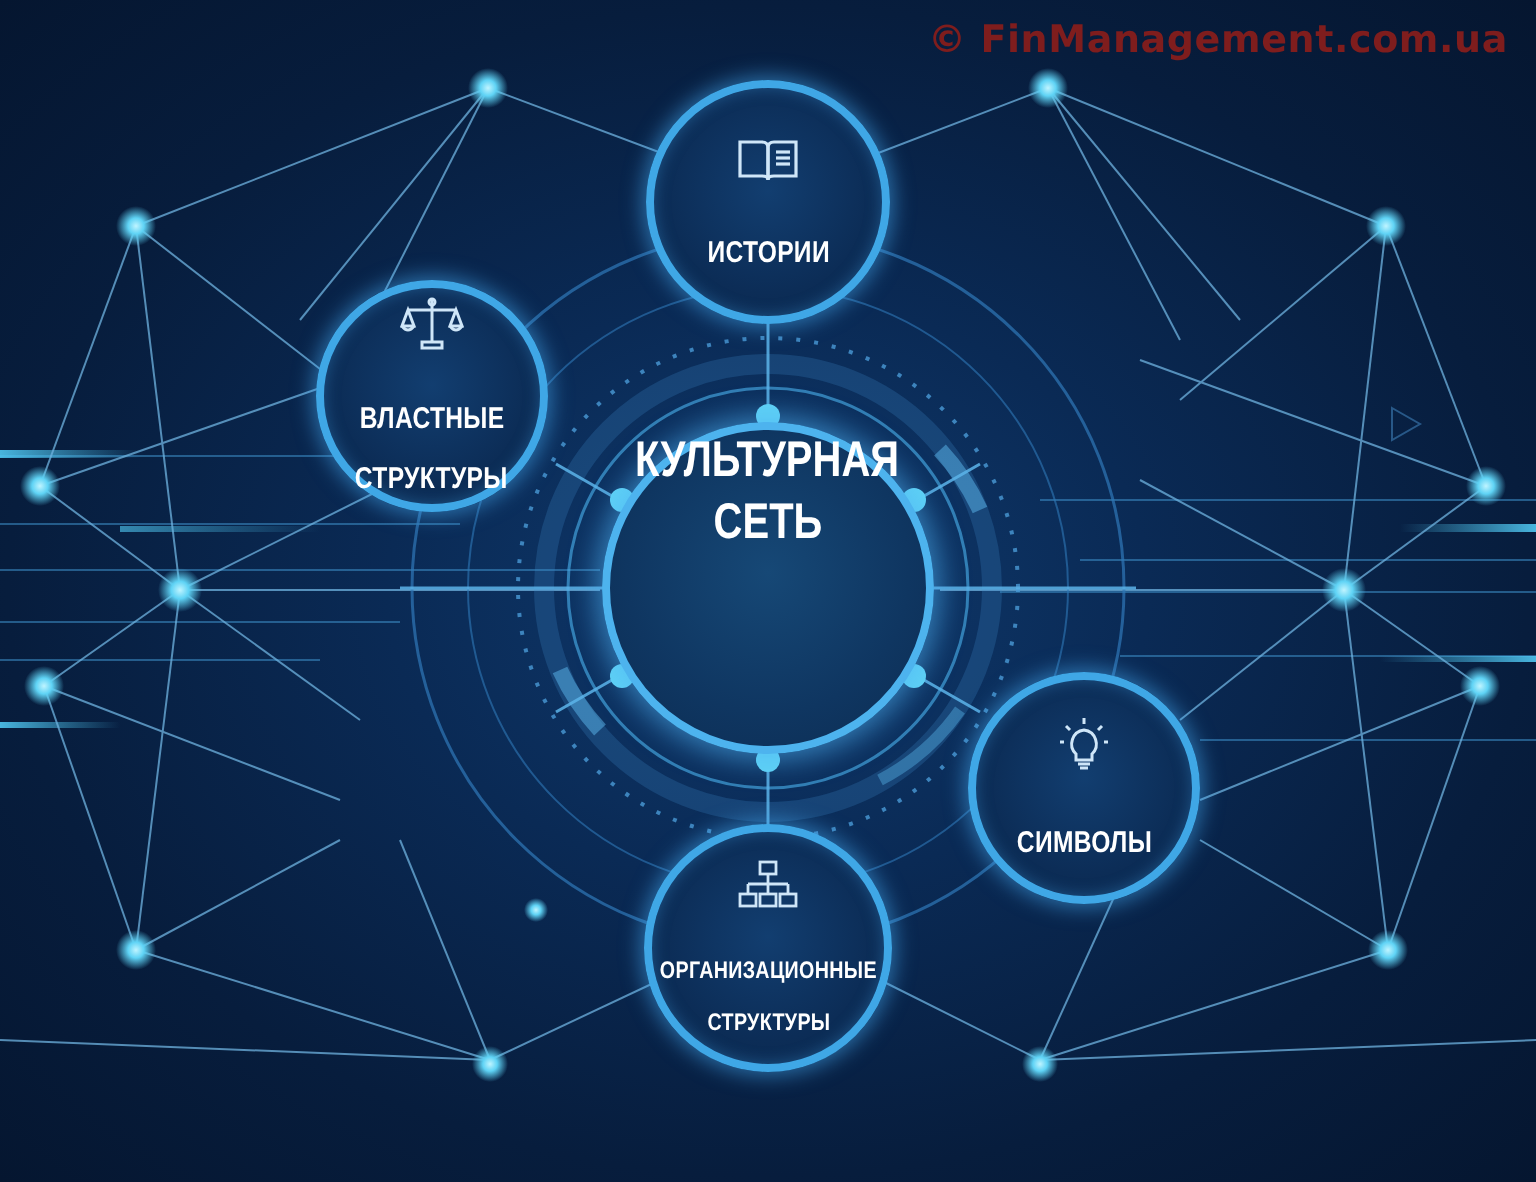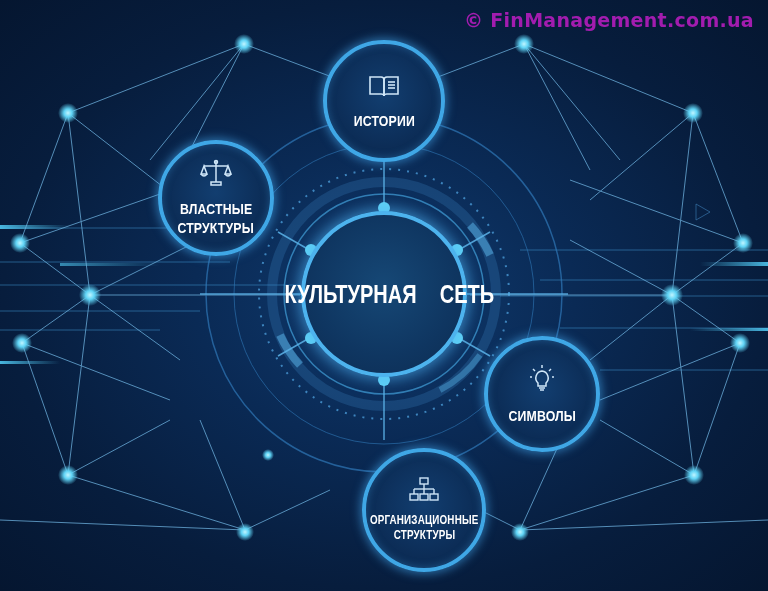--- a/index.html
+++ b/index.html
@@ -6,44 +6,44 @@
     body {
       width: 768px; height: 591px; overflow: hidden; position: relative;
       background: radial-gradient(ellipse at 50% 50%, #0f3a6e 0%, #0a2a55 35%, #071d3d 70%, #051630 100%);
       font-family: "Liberation Sans", sans-serif;
     }
     .stage { position: absolute; left: 0; top: 0; width: 768px; height: 591px; }
     svg.bg { position: absolute; left: 0; top: 0; }
     .watermark {
       position: absolute; right: 14px; top: 9px;
       font-family: "DejaVu Sans", sans-serif; font-weight: bold; font-size: 19px;
-      color: #a21caf; letter-spacing: 0.3px;
+      color: #7f1d1d; letter-spacing: 0.3px;
     }
     .node {
       position: absolute; border-radius: 50%;
       background: radial-gradient(circle at 50% 45%, #123e70 0%, #0c2d57 60%, #0a2649 100%);
       border: 4px solid #3fa7e6;
       box-shadow: 0 0 10px 2px rgba(70,170,240,0.55), inset 0 0 8px rgba(70,170,240,0.35);
       display: flex; flex-direction: column; align-items: center; justify-content: center;
-      box-sizing: border-box; text-align: center; color: #ffffff;
+      box-sizing: border-box; text-align: center; color: #ffffff; gap: 11px;
     }
     .node .label {
       font-family: "Liberation Sans", sans-serif; font-weight: bold;
       font-size: 15px; line-height: 19px; text-transform: uppercase;
       transform: scaleX(0.82); letter-spacing: 0.2px; white-space: nowrap;
     }
     .node .label.small { font-size: 12px; line-height: 15px; }
     .node .icon { margin-bottom: 8px; }
     .center {
       position: absolute; left: 301px; top: 211px; width: 166px; height: 166px;
       border-radius: 50%; box-sizing: border-box;
       background: radial-gradient(circle at 50% 45%, #164876 0%, #0f3661 60%, #0c2c52 100%);
       border: 4px solid #4db3ee;
       box-shadow: 0 0 14px 3px rgba(80,180,245,0.6);
-      display: flex; flex-direction: row; align-items: center; justify-content: center;
+      display: flex; flex-direction: column; align-items: center; 
       color: #fff; text-align: center;
     }
     .center .title {
       font-family: "Liberation Sans", sans-serif; font-weight: bold;
       font-size: 25px; line-height: 31px; transform: scaleX(0.8); white-space: nowrap;
     }
   </style>
 </head>
 <body>
 
@@ -213,21 +213,21 @@
         <line x1="15" y1="1" x2="15" y2="4"></line>
           <line x1="6" y1="5" x2="8" y2="7"></line>
           <line x1="24" y1="5" x2="22" y2="7"></line>
         <line x1="3" y1="13" x2="5" y2="13"></line>
           <line x1="25" y1="13" x2="27" y2="13"></line>
       </svg>
     </div>
     <div class="label">СИМВОЛЫ</div>
   </div>
 
-  <div class="node" style="left:322px; top:448px; width:124px; height:124px;margin-left:40px;">
+  <div class="node" style="left:322px; top:412px; width:124px; height:124px;">
     <div class="icon" style="margin-bottom:6px;">
       <svg width="30" height="26" viewBox="0 0 30 26" fill="none" stroke="#cfe6f8" stroke-width="1.4">
         <rect x="11" y="1" width="8" height="6"></rect>
         <line x1="15" y1="7" x2="15" y2="12"></line>
         <line x1="5" y1="12" x2="25" y2="12"></line>
         <line x1="5" y1="12" x2="5" y2="17"></line>
           <line x1="15" y1="12" x2="15" y2="17"></line>
           <line x1="25" y1="12" x2="25" y2="17"></line>
         <rect x="1" y="17" width="8" height="6"></rect>
           <rect x="11" y="17" width="8" height="6"></rect>

